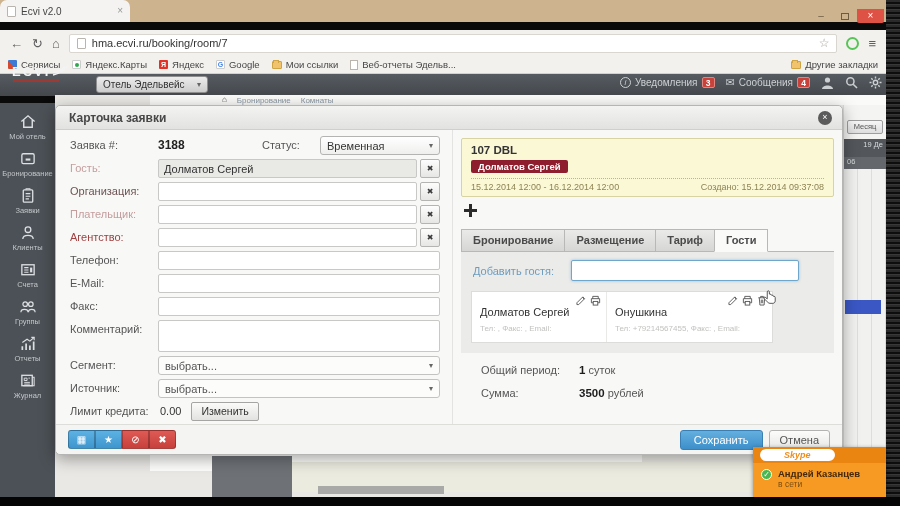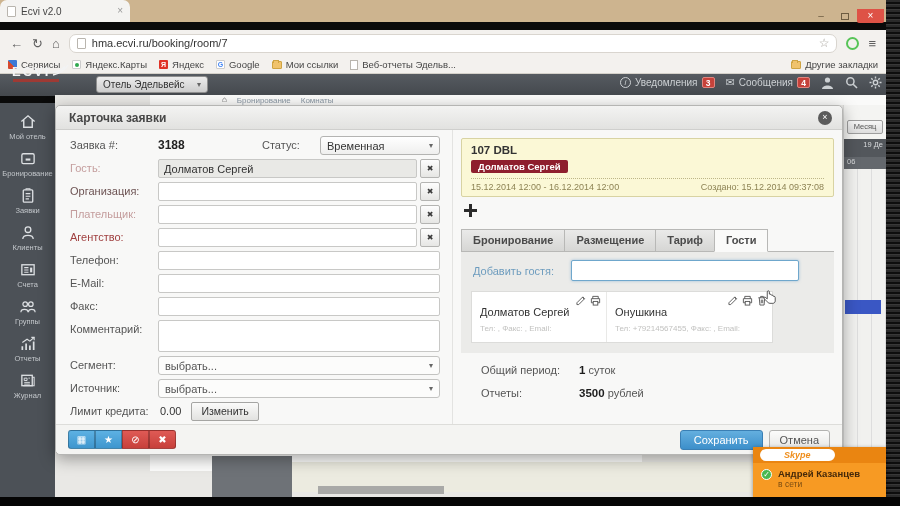--- a/index.html
+++ b/index.html
@@ -13,21 +13,21 @@
   .page-ico{width:9px;height:11px;background:#fff;border:1px solid #b9b5ae;border-radius:1px;flex-shrink:0}
   .tab-title{font-size:10px;color:#444;flex:1;white-space:nowrap;overflow:hidden}
   .tab-close{font-size:10px;color:#999;line-height:10px}
   .win-controls{right:16px;top:9px;display:flex;height:14px}
   .win-btn{width:24px;font-size:10px;color:#6d5c41;text-align:center;line-height:13px}
   .win-box{width:24px;display:flex;align-items:center;justify-content:center}
   .win-box i{display:block;width:8px;height:7px;border:1px solid #6d5c41}
   .win-close{width:27px;background:#de5246;color:#fff;border-radius:0 0 2px 2px}
   .toolbar{left:0;top:30px;width:886px;height:26px;background:#f3f1ee;display:flex;align-items:center;gap:9px;padding:0 10px}
   .nav-ico{font-size:13px;color:#5f5f5f}
-  .addr{flex:1;height:19px;background:#fff;border:1px solid #d9d5cf;border-radius:7px;display:flex;align-items:center;gap:6px;padding:0 7px;font-size:11px;color:#333}
+  .addr{flex:1;height:19px;background:#fff;border:1px solid #d9d5cf;border-radius:2px;display:flex;align-items:center;gap:6px;padding:0 7px;font-size:11px;color:#333}
   .addr .star{margin-left:auto;color:#a8a49d;font-size:12px}
   .app-circle{width:13px;height:13px;border:2px solid #57c457;border-radius:50%;flex-shrink:0}
   .bookmarks{left:0;top:56px;width:886px;height:18px;background:#f3f1ee;border-bottom:1px solid #d5d1ca;display:flex;align-items:center;gap:12px;padding:0 8px;font-size:9.5px;color:#454545}
   .bm{display:flex;align-items:center;gap:4px;white-space:nowrap}
   .bm-ico{width:9px;height:9px;border-radius:1px;flex-shrink:0}
   .ico-apps{background:linear-gradient(45deg,#d6492f 50%,#3e79d6 50%)}
   .ico-ymaps{background:#fff;border:1px solid #ccc;position:relative}
   .ico-ymaps::after{content:"";position:absolute;left:2px;top:2px;width:4px;height:4px;border-radius:50%;background:#2fa84f}
   .ico-ya{background:#e03226;color:#fff;font-size:7px;font-weight:bold;text-align:center;line-height:9px}
   .ico-g{background:#fff;border:1px solid #ccc;color:#4285f4;font-size:7px;font-weight:bold;text-align:center;line-height:8px}
@@ -456,21 +456,21 @@
           <div class="gname">Онушкина</div>
           <div class="gcontacts">Тел: +79214567455, Факс: , Email:</div>
         </div>
       </div>
     </div>
     <div class="sumrow">
       <span class="sumlabel">Общий период:</span>
       <span class="sumval"><b>1</b> <span>суток</span></span>
     </div>
     <div class="sumrow">
-      <span class="sumlabel">Отчеты:</span>
+      <span class="sumlabel">Сумма:</span>
       <span class="sumval"><b>3500</b> <span>рублей</span></span>
     </div>
   </div>
 
   <div class="mfoot">
     <div class="actgroup">
       <span class="act act-blue">▦</span>
       <span class="act act-blue">★</span>
       <span class="act act-red">⊘</span>
       <span class="act act-red">✖</span>

